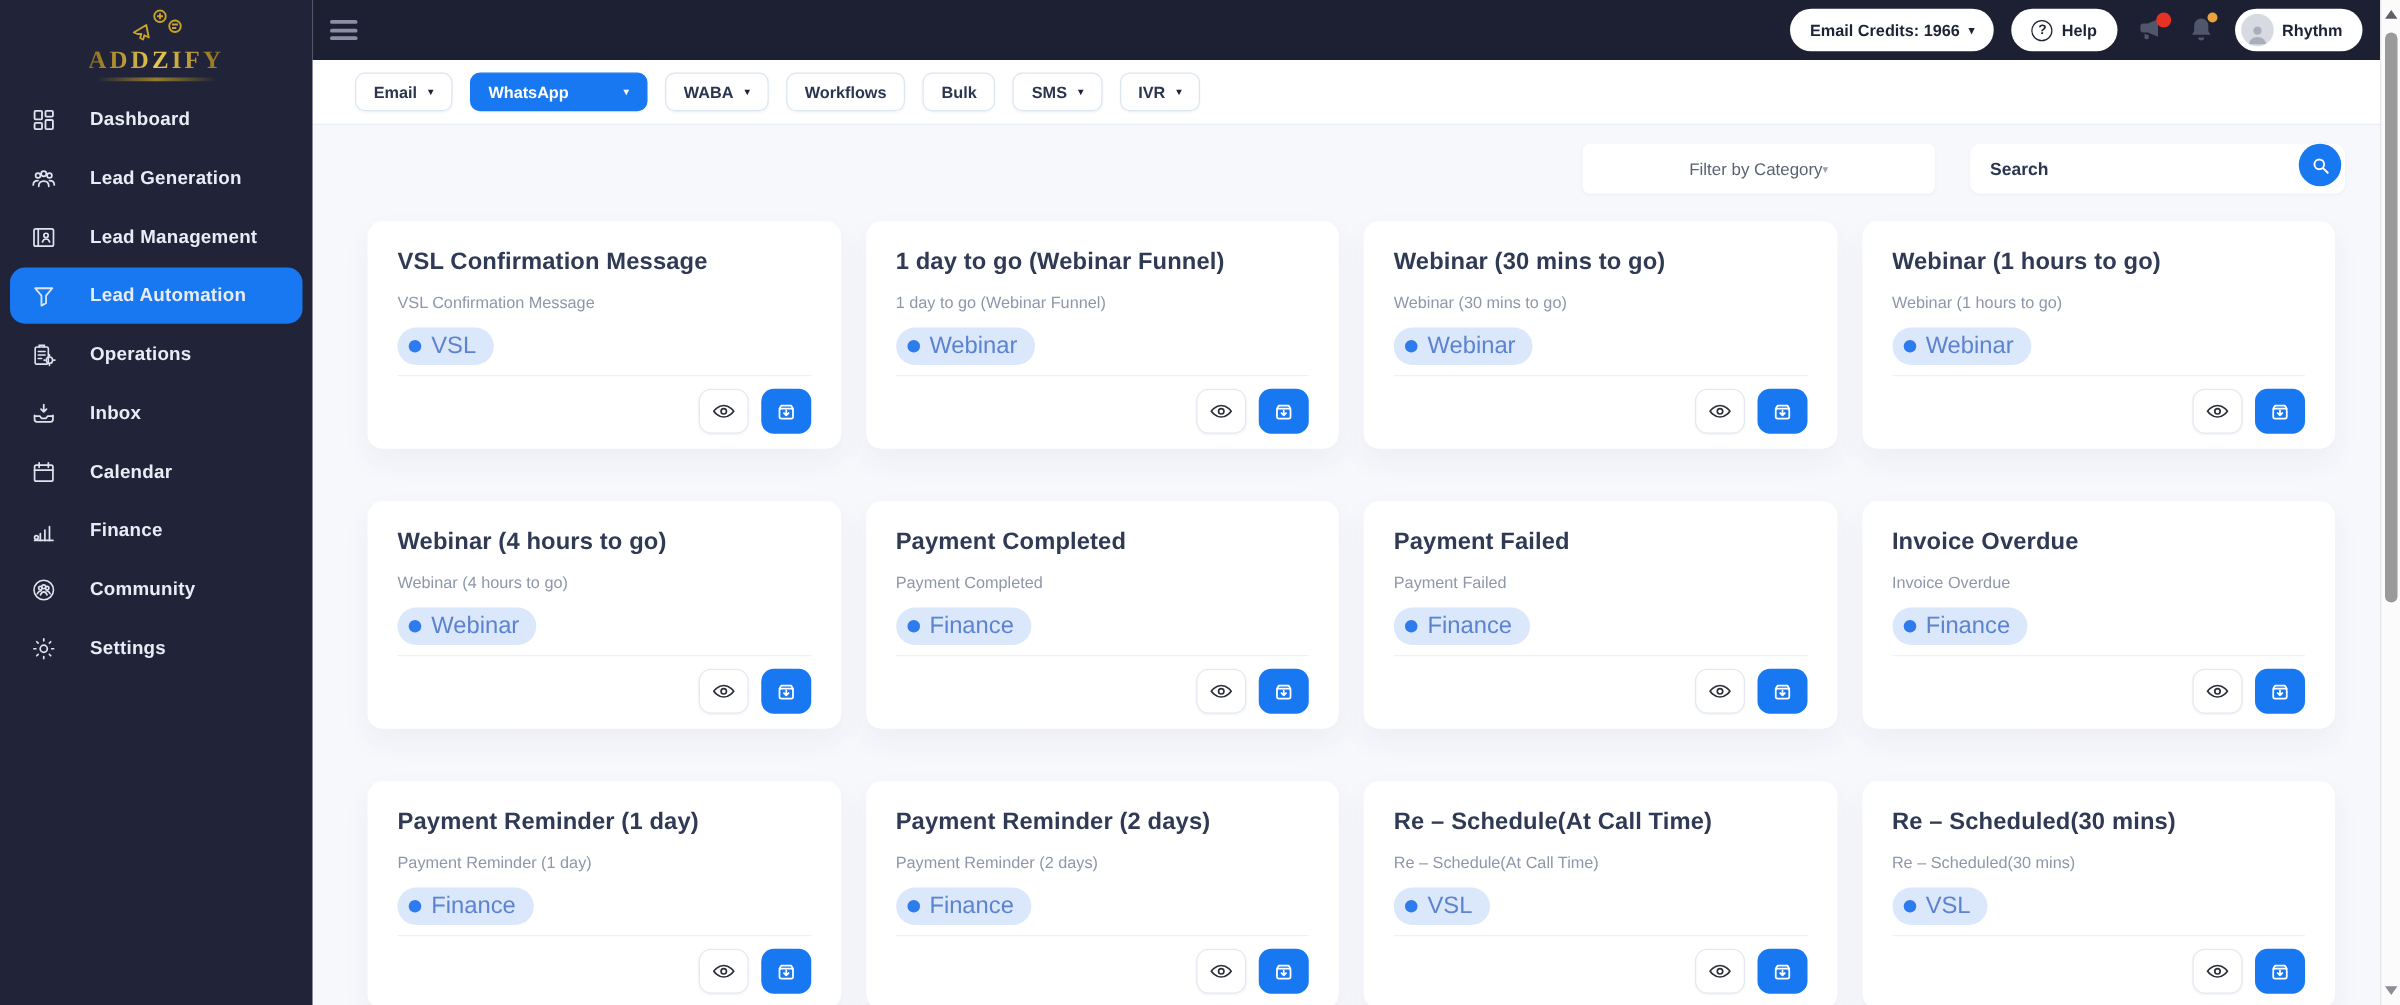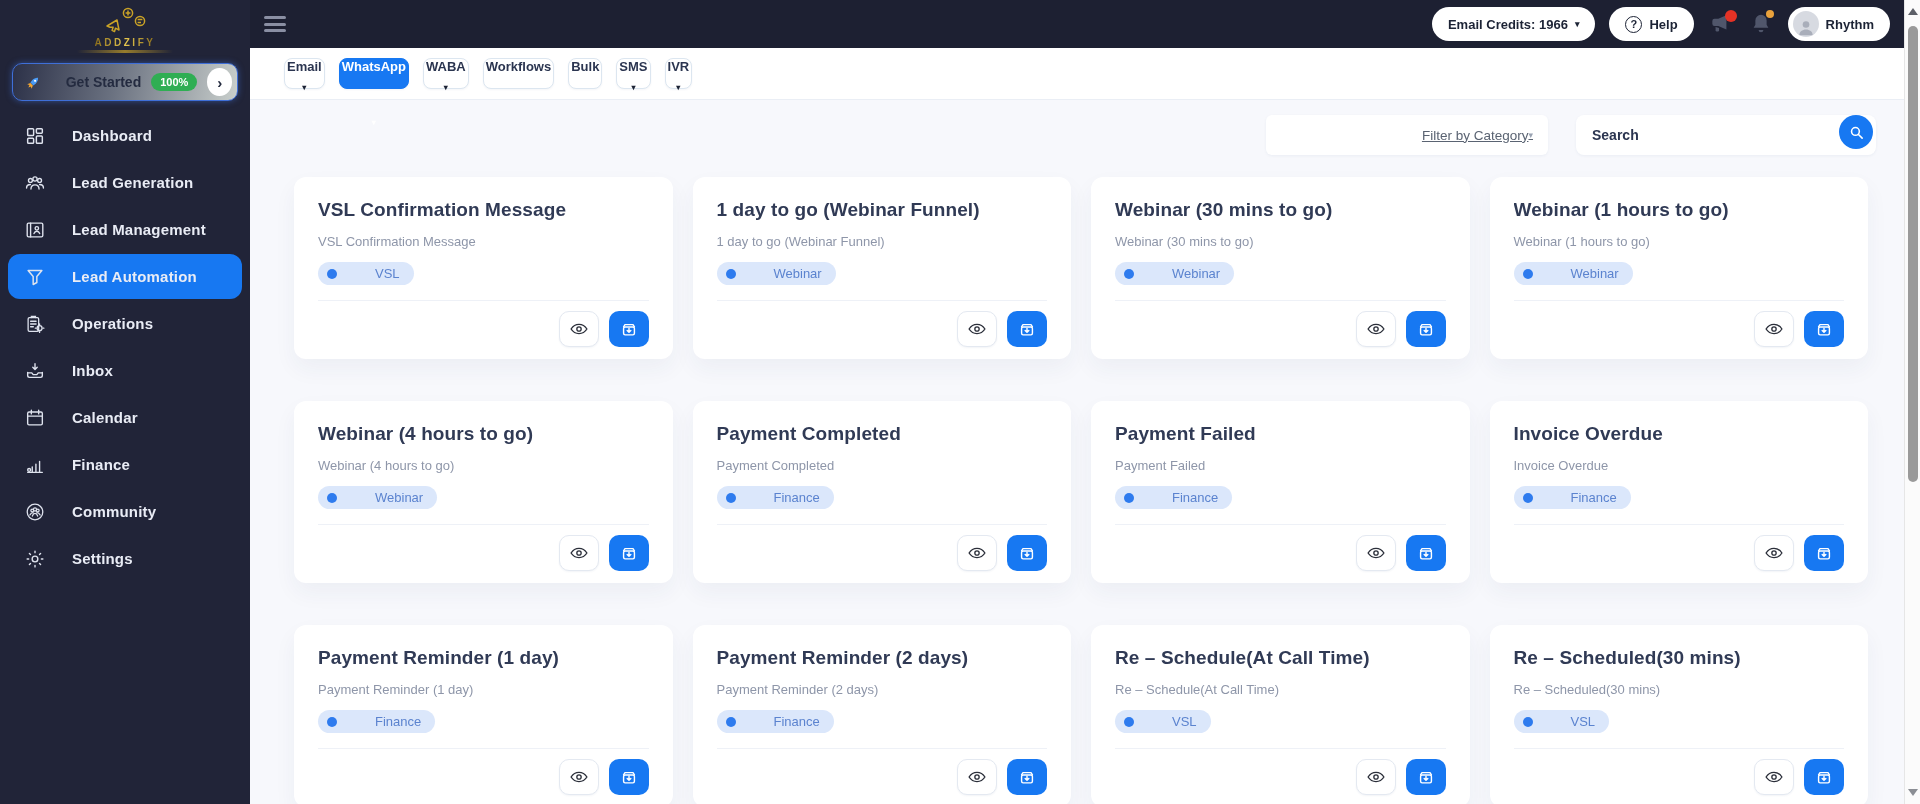--- a/index.html
+++ b/index.html
@@ -3,22 +3,22 @@
 <meta charset="utf-8">
 <style>
   * { margin:0; padding:0; box-sizing:border-box; }
   html,body { width:1920px; height:804px; overflow:hidden; }
   body { font-family:"Liberation Sans", sans-serif; background:#f7f8fc; }
   #app { position:relative; width:1920px; height:804px; background:#f7f8fc; overflow:hidden; }
 
   
   .sidebar { position:absolute; left:0; top:0; width:250px; height:804px; background:#212438; z-index:5; }
   .logo-wrap { display:flex; flex-direction:column; align-items:center; padding-top:7px; }
-  .logo-name { color:#c9a227; font-size:10px; font-weight:bold; letter-spacing:2.5px;
-    background:linear-gradient(90deg,#8a6d1c,#e7c84f,#8a6d1c); -webkit-background-clip:text; background-clip:text; -webkit-text-fill-color:transparent; }
+  .logo-name { color:#c9a227; font-size:20px; font-weight:bold; letter-spacing:2.5px;
+    background:linear-gradient(90deg,#8a6d1c,#e7c84f,#8a6d1c); -webkit-background-clip:text; background-clip:text;font-family:Liberation Serif, serif; -webkit-text-fill-color:transparent; }
   .logo-tagline { width:96px; height:3px; margin-top:2px; background:linear-gradient(90deg,transparent,#c9a227,transparent); opacity:.7; }
   .get-started { margin:10px 12px 12px; height:38px; border-radius:10px; border:1px solid #3f6fd8;
     background:linear-gradient(100deg,#2c3148 0%,#6a7180 45%,#c9cfcc 100%);
     display:flex; align-items:center; padding:0 5px 0 12px; gap:10px; cursor:pointer;
     box-shadow:0 0 6px rgba(70,120,230,.5); }
   .gs-label { font-size:14px; font-weight:bold; color:#242b40; flex:0 0 auto; margin-left:14px; }
   .gs-badge { background:#2fae53; color:#fff; font-size:11px; font-weight:bold; border-radius:999px; padding:3px 9px; }
   .gs-arrow { margin-left:auto; width:28px; height:28px; border-radius:50%; background:#fff; color:#232a3e;
     display:flex; align-items:center; justify-content:center; font-size:15px; font-weight:bold; }
   .nav { margin-top:8px; }
@@ -52,50 +52,50 @@
   
   .scrollbar { position:absolute; right:0; top:0; width:16px; height:804px; background:#fbfbfb; border-left:1px solid #e6e6e6; z-index:6; }
   .sb-arrow { position:absolute; left:3px; width:0; height:0; border-left:5px solid transparent; border-right:5px solid transparent; }
   .sb-up { top:8px; border-bottom:7px solid #5d6068; }
   .sb-down { bottom:8px; border-top:7px solid #8b8e94; }
   .sb-thumb { position:absolute; left:3px; top:26px; width:10px; height:456px; border-radius:5px; background:#9a9a9a; }
 
   
   .main { position:absolute; left:250px; top:48px; width:1654px; height:756px; background:#f7f8fc; overflow:hidden; }
   .tabstrip { height:52px; background:#fff; border-bottom:1px solid #eaeef5; display:flex; align-items:center; gap:14px; padding-left:34px; }
-  .tab { height:31px; display:flex; align-items:center; gap:9px; padding:0 2px; border:1px solid #dce6f0;
+  .tab { height:31px; display:flex; align-items:center; gap:9px; padding:0 14px; border:1px solid #dce6f0;
     border-radius:8px; background:#fff; font-size:13px; font-weight:600; color:#2b3550; cursor:pointer;
-    box-shadow:0 1px 2px rgba(40,60,120,.05);flex-direction:column; }
+    box-shadow:0 1px 2px rgba(40,60,120,.05); }
   .tab .caret { font-size:8px; }
   .tab.active { background:#1778f2; border-color:#1778f2; color:#fff;gap:44px; }
   .tab.active .caret { color:#fff; }
 
   .filter-row { display:flex; justify-content:flex-end; align-items:center; gap:28px; padding:15px 28px 0 0; }
   .category-select { width:282px; height:40px; background:#fff; border-radius:6px; display:flex; align-items:center;
-    justify-content:flex-end; padding:0 15px; font-size:13.5px; color:#5a6372; cursor:pointer;
-    box-shadow:0 1px 3px rgba(40,60,120,.06);text-decoration:underline; }
+    justify-content:center; padding:0 15px; font-size:13.5px; color:#5a6372; cursor:pointer;
+    box-shadow:0 1px 3px rgba(40,60,120,.06); }
   .category-select .caret { color:#9aa3b2; font-size:9px; }
   .search-wrap { width:300px; height:40px; background:#fff; border-radius:8px; display:flex; 
     padding:0 3px 0 16px; box-shadow:0 1px 3px rgba(40,60,120,.06); }
   .search-wrap input { flex:1; border:none; outline:none; font-family:"Liberation Sans",sans-serif;
     font-size:14px; font-weight:600; color:#2b3550; background:transparent; }
   .search-wrap input::placeholder { color:#2b3550; opacity:1; }
   .search-btn { width:34px; height:34px; border-radius:50%; background:#1778f2; border:none; display:flex;
     align-items:center; justify-content:center; cursor:pointer; flex:0 0 34px; }
   .search-btn svg { width:17px; height:17px; }
 
   .cards-grid { margin:22px 36px 0 44px; display:grid; grid-template-columns:repeat(4,1fr); gap:42px 20px; }
   .card { background:#fff; border-radius:12px; height:182px; padding:22px 24px 0; display:flex; flex-direction:column;
     box-shadow:0 10px 22px rgba(30,50,100,.05); }
   .card-title { font-size:19px; font-weight:bold; color:#303a55; letter-spacing:.1px; white-space:nowrap; overflow:hidden; }
   .card-sub { font-size:13px; color:#8e96a9; margin-top:13px; }
   .card-badge { margin-top:13px; align-self:flex-start; display:flex; align-items:center; gap:8px;
     background:#dbe7fb; border-radius:999px; padding:4px 14px 4px 9px; }
   .badge-dot { width:10px; height:10px; border-radius:50%; background:#2e7bee; }
-  .badge-text { font-size:13px; color:#5b83cf;margin-left:30px; }
+  .badge-text { font-size:19px; color:#5b83cf; }
   .card-footer { margin-top:auto; border-top:1px solid #eef1f7; padding:10px 0 12px; display:flex;
     justify-content:flex-end; align-items:center; gap:10px; }
   .eye-btn { width:40px; height:36px; background:#fff; border:1px solid #e4e9f1; border-radius:10px;
     display:flex; align-items:center; justify-content:center; cursor:pointer; box-shadow:0 1px 2px rgba(40,60,120,.06); }
   .eye-btn svg { width:20px; height:20px; }
   .import-btn { width:40px; height:36px; background:#1778f2; border:none; border-radius:10px;
     display:flex; align-items:center; justify-content:center; cursor:pointer; }
   .import-btn svg { width:20px; height:20px; }
 </style>
 </head>
@@ -111,32 +111,20 @@
           <circle cx="27" cy="6" r="4.6"></circle>
             <path d="M24.6 6h4.8M27 3.6v4.8"></path>
           <circle cx="39" cy="14" r="4.6"></circle>
             <path d="M36.6 12.6h4.8M36.6 15.4h3.4"></path>
         </g>
       </svg>
       <div class="logo-name">ADDZIFY</div>
       <div class="logo-tagline"></div>
     </div>
 
-    <div class="get-started">
-      <svg width="19" height="19" viewBox="0 0 24 24">
-        <g transform="rotate(45 12 12)">
-          <path d="M12 2.5c2.5 2 3.5 5 3.5 8l-.5 4.5h-6L8.5 10.5c0-3 1-6 3.5-8z" fill="#4a9bf5"></path>
-          <circle cx="12" cy="8.5" r="1.5" fill="#fff"></circle>
-          <path d="M9.5 15.5l-2 4.5 3.2-1.4L12 22l1.3-3.4 3.2 1.4-2-4.5z" fill="#f6a832"></path>
-        </g>
-      </svg>
-      <span class="gs-label">Get Started</span>
-      <span class="gs-badge">100%</span>
-      <span class="gs-arrow">›</span>
-    </div>
 
     <nav class="nav">
 
     <div class="nav-item">
           <span class="nicon">
             <svg viewBox="0 0 24 24">
               <g fill="none" stroke="currentColor" stroke-width="1.6">
                 <rect x="4" y="4" width="6.5" height="7.5" rx="1"></rect>
                 <rect x="13.5" y="4" width="6.5" height="5" rx="1"></rect>
                 <rect x="4" y="14.5" width="6.5" height="5.5" rx="1"></rect>

